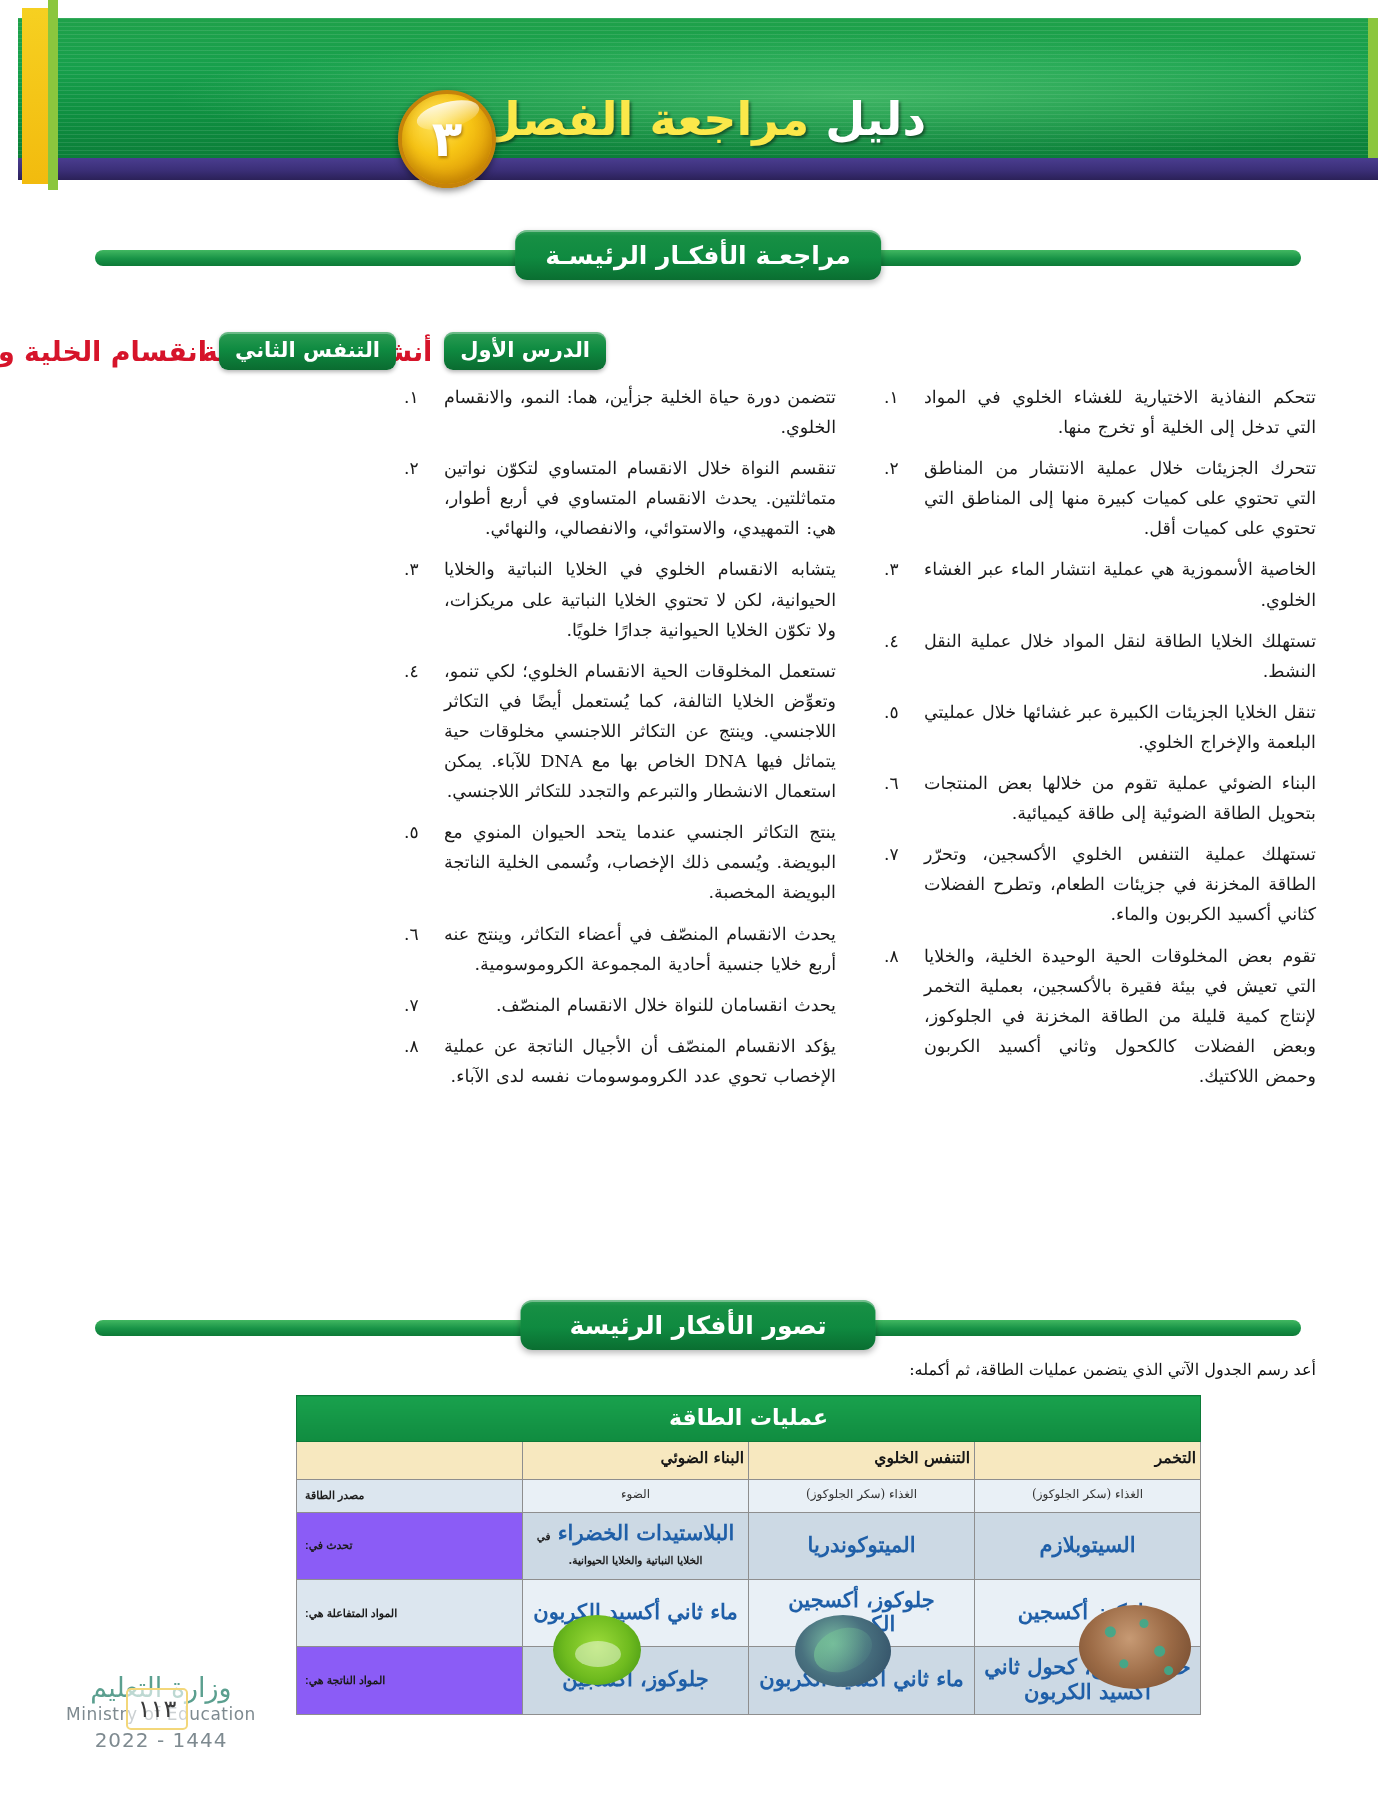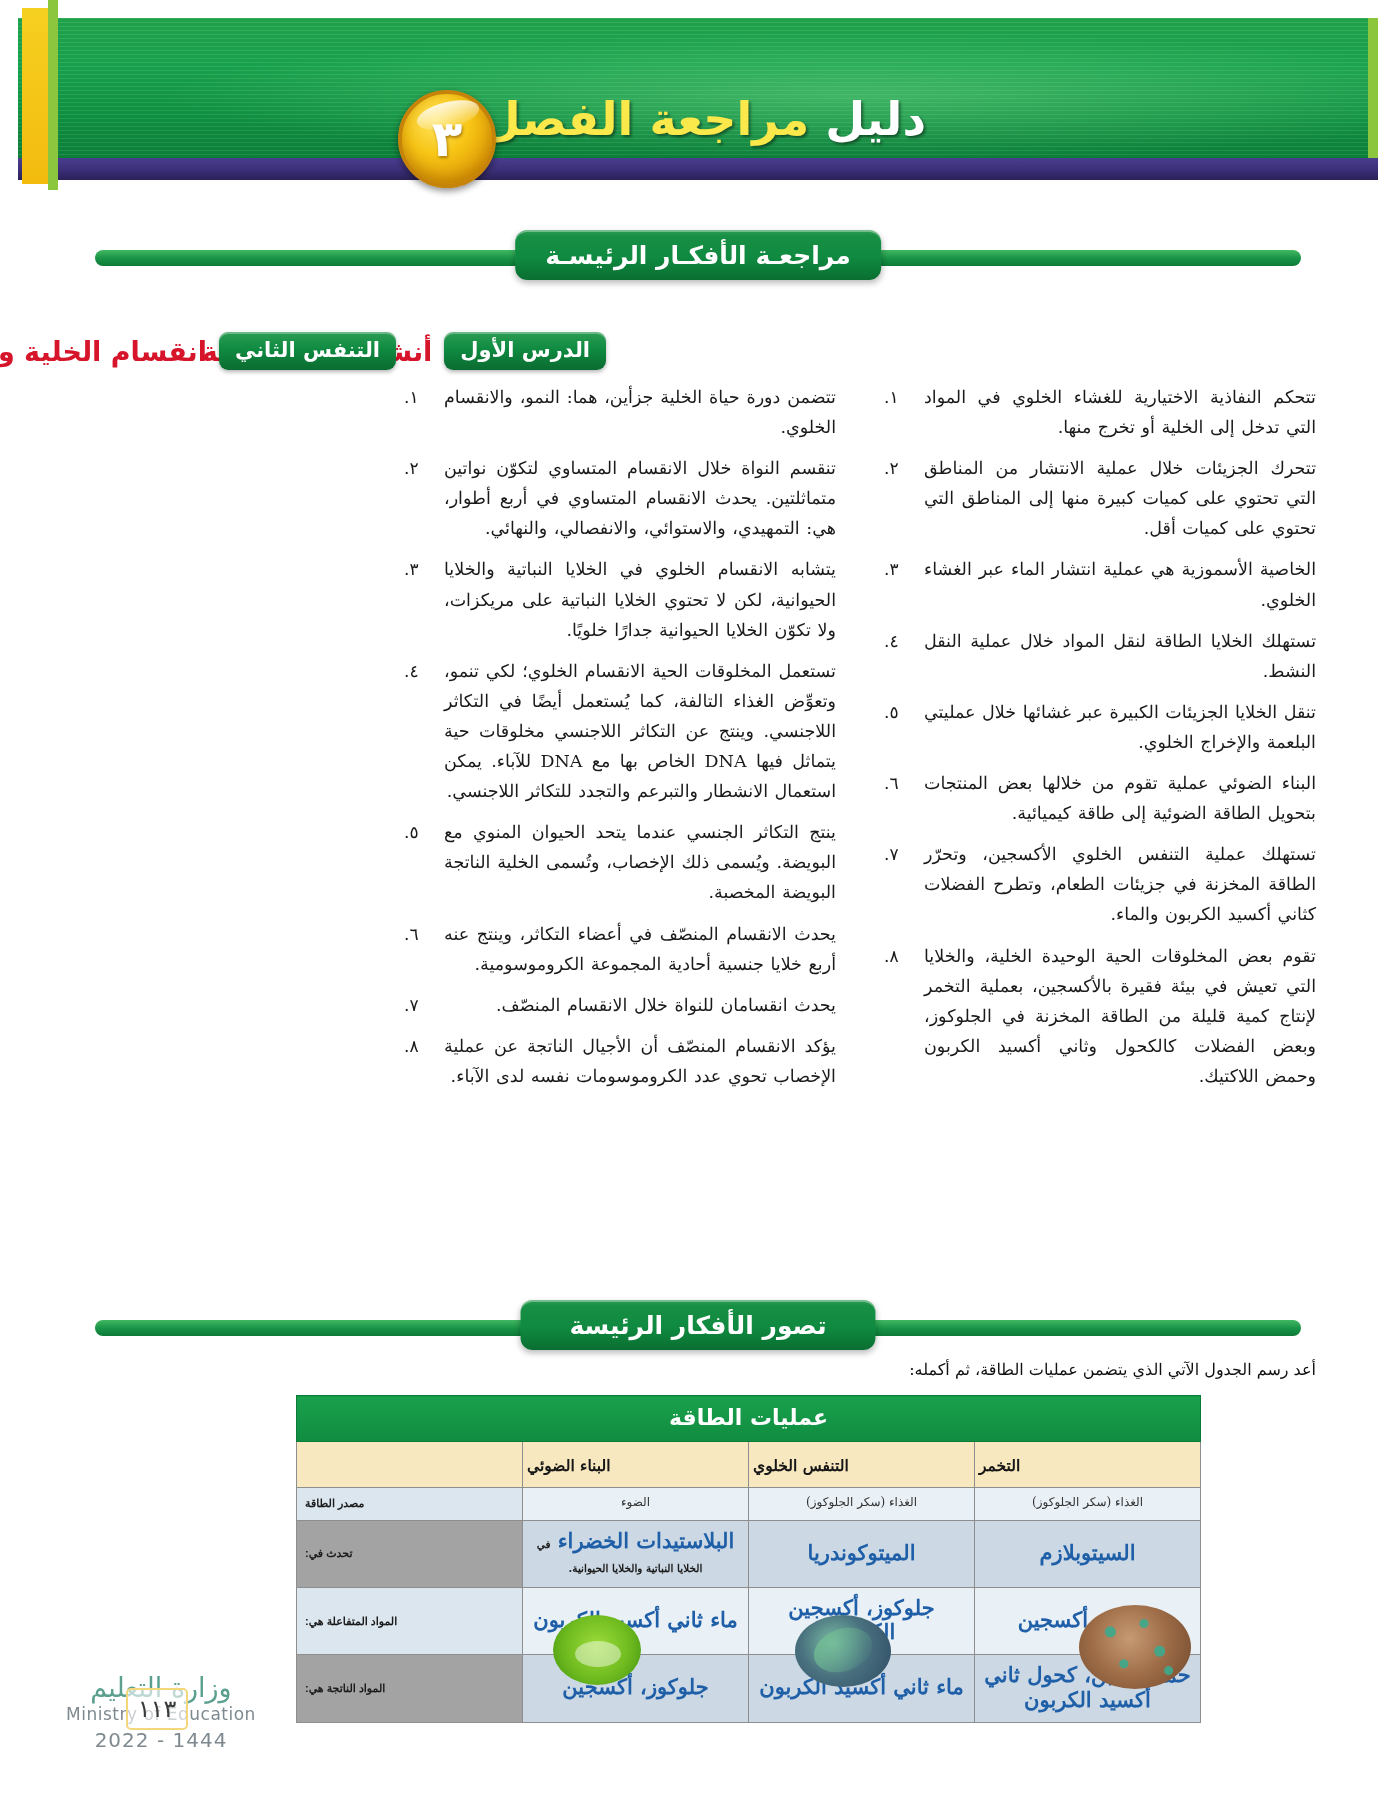--- a/index.html
+++ b/index.html
@@ -233,22 +233,22 @@
     font-weight: bold;
     text-align: center;
     padding: 9px 0 11px;
     border-color: #0c7a38 !important;
   }
   .tbl-colhead {
     background: #f7e8bf;
     color: #171717;
     font-size: 15.5px;
     font-weight: bold;
-    text-align: left;
-    padding: 14px 4px 12px;
+    text-align: right;
+    padding: 6px 4px 12px;
     font-family: "DejaVu Serif", "Liberation Serif", serif;
   }
   .tbl-colhead.blank { background: #f7e8bf; }
 
   .row-label {
     background: #dce6ef;
     color: #1b1b1b;
     font-size: 11px;
     font-weight: bold;
     text-align: left;
@@ -260,21 +260,21 @@
     background: #e9f0f6;
     color: #1f5fa8;
     font-size: 21px;
     font-weight: bold;
     text-align: center;
     padding: 8px 6px 10px;
     font-family: "DejaVu Serif", "Liberation Serif", serif;
     line-height: 1.15;
   }
   .cell.alt { background: #ccd9e4; }
-  .row-label.alt { background: #a3a3a3; }
+  .row-label.alt { background: #8b5cf6; }
   .cell.small {
     font-size: 12px;
     color: #333;
     font-weight: normal;
   }
   .cell .sub-note {
     display: inline;
     font-size: 10.5px;
     color: #1c1c1c;
     font-weight: bold;
@@ -458,21 +458,21 @@
         </li>
         <li>
           <span class="txt">تنقسم النواة خلال الانقسام المتساوي لتكوّن نواتين متماثلتين. يحدث الانقسام المتساوي في أربع أطوار، هي: التمهيدي، والاستوائي، والانفصالي، والنهائي.</span>
           <span class="idx">٢.</span>
         </li>
         <li>
           <span class="txt">يتشابه الانقسام الخلوي في الخلايا النباتية والخلايا الحيوانية، لكن لا تحتوي الخلايا النباتية على مريكزات، ولا تكوّن الخلايا الحيوانية جدارًا خلويًا.</span>
           <span class="idx">٣.</span>
         </li>
         <li>
-          <span class="txt">تستعمل المخلوقات الحية الانقسام الخلوي؛ لكي تنمو، وتعوِّض الغذاء التالفة، كما يُستعمل أيضًا في التكاثر اللاجنسي. وينتج عن التكاثر اللاجنسي مخلوقات حية يتماثل فيها DNA الخاص بها مع DNA للآباء. يمكن استعمال الانشطار والتبرعم والتجدد للتكاثر اللاجنسي.</span>
+          <span class="txt">تستعمل المخلوقات الحية الانقسام الخلوي؛ لكي تنمو، وتعوِّض الخلايا التالفة، كما يُستعمل أيضًا في التكاثر اللاجنسي. وينتج عن التكاثر اللاجنسي مخلوقات حية يتماثل فيها DNA الخاص بها مع DNA للآباء. يمكن استعمال الانشطار والتبرعم والتجدد للتكاثر اللاجنسي.</span>
           <span class="idx">٤.</span>
         </li>
         <li>
           <span class="txt">ينتج التكاثر الجنسي عندما يتحد الحيوان المنوي مع البويضة. ويُسمى ذلك الإخصاب، وتُسمى الخلية الناتجة البويضة المخصبة.</span>
           <span class="idx">٥.</span>
         </li>
         <li>
           <span class="txt">يحدث الانقسام المنصّف في أعضاء التكاثر، وينتج عنه أربع خلايا جنسية أحادية المجموعة الكروموسومية.</span>
           <span class="idx">٦.</span>
         </li>

